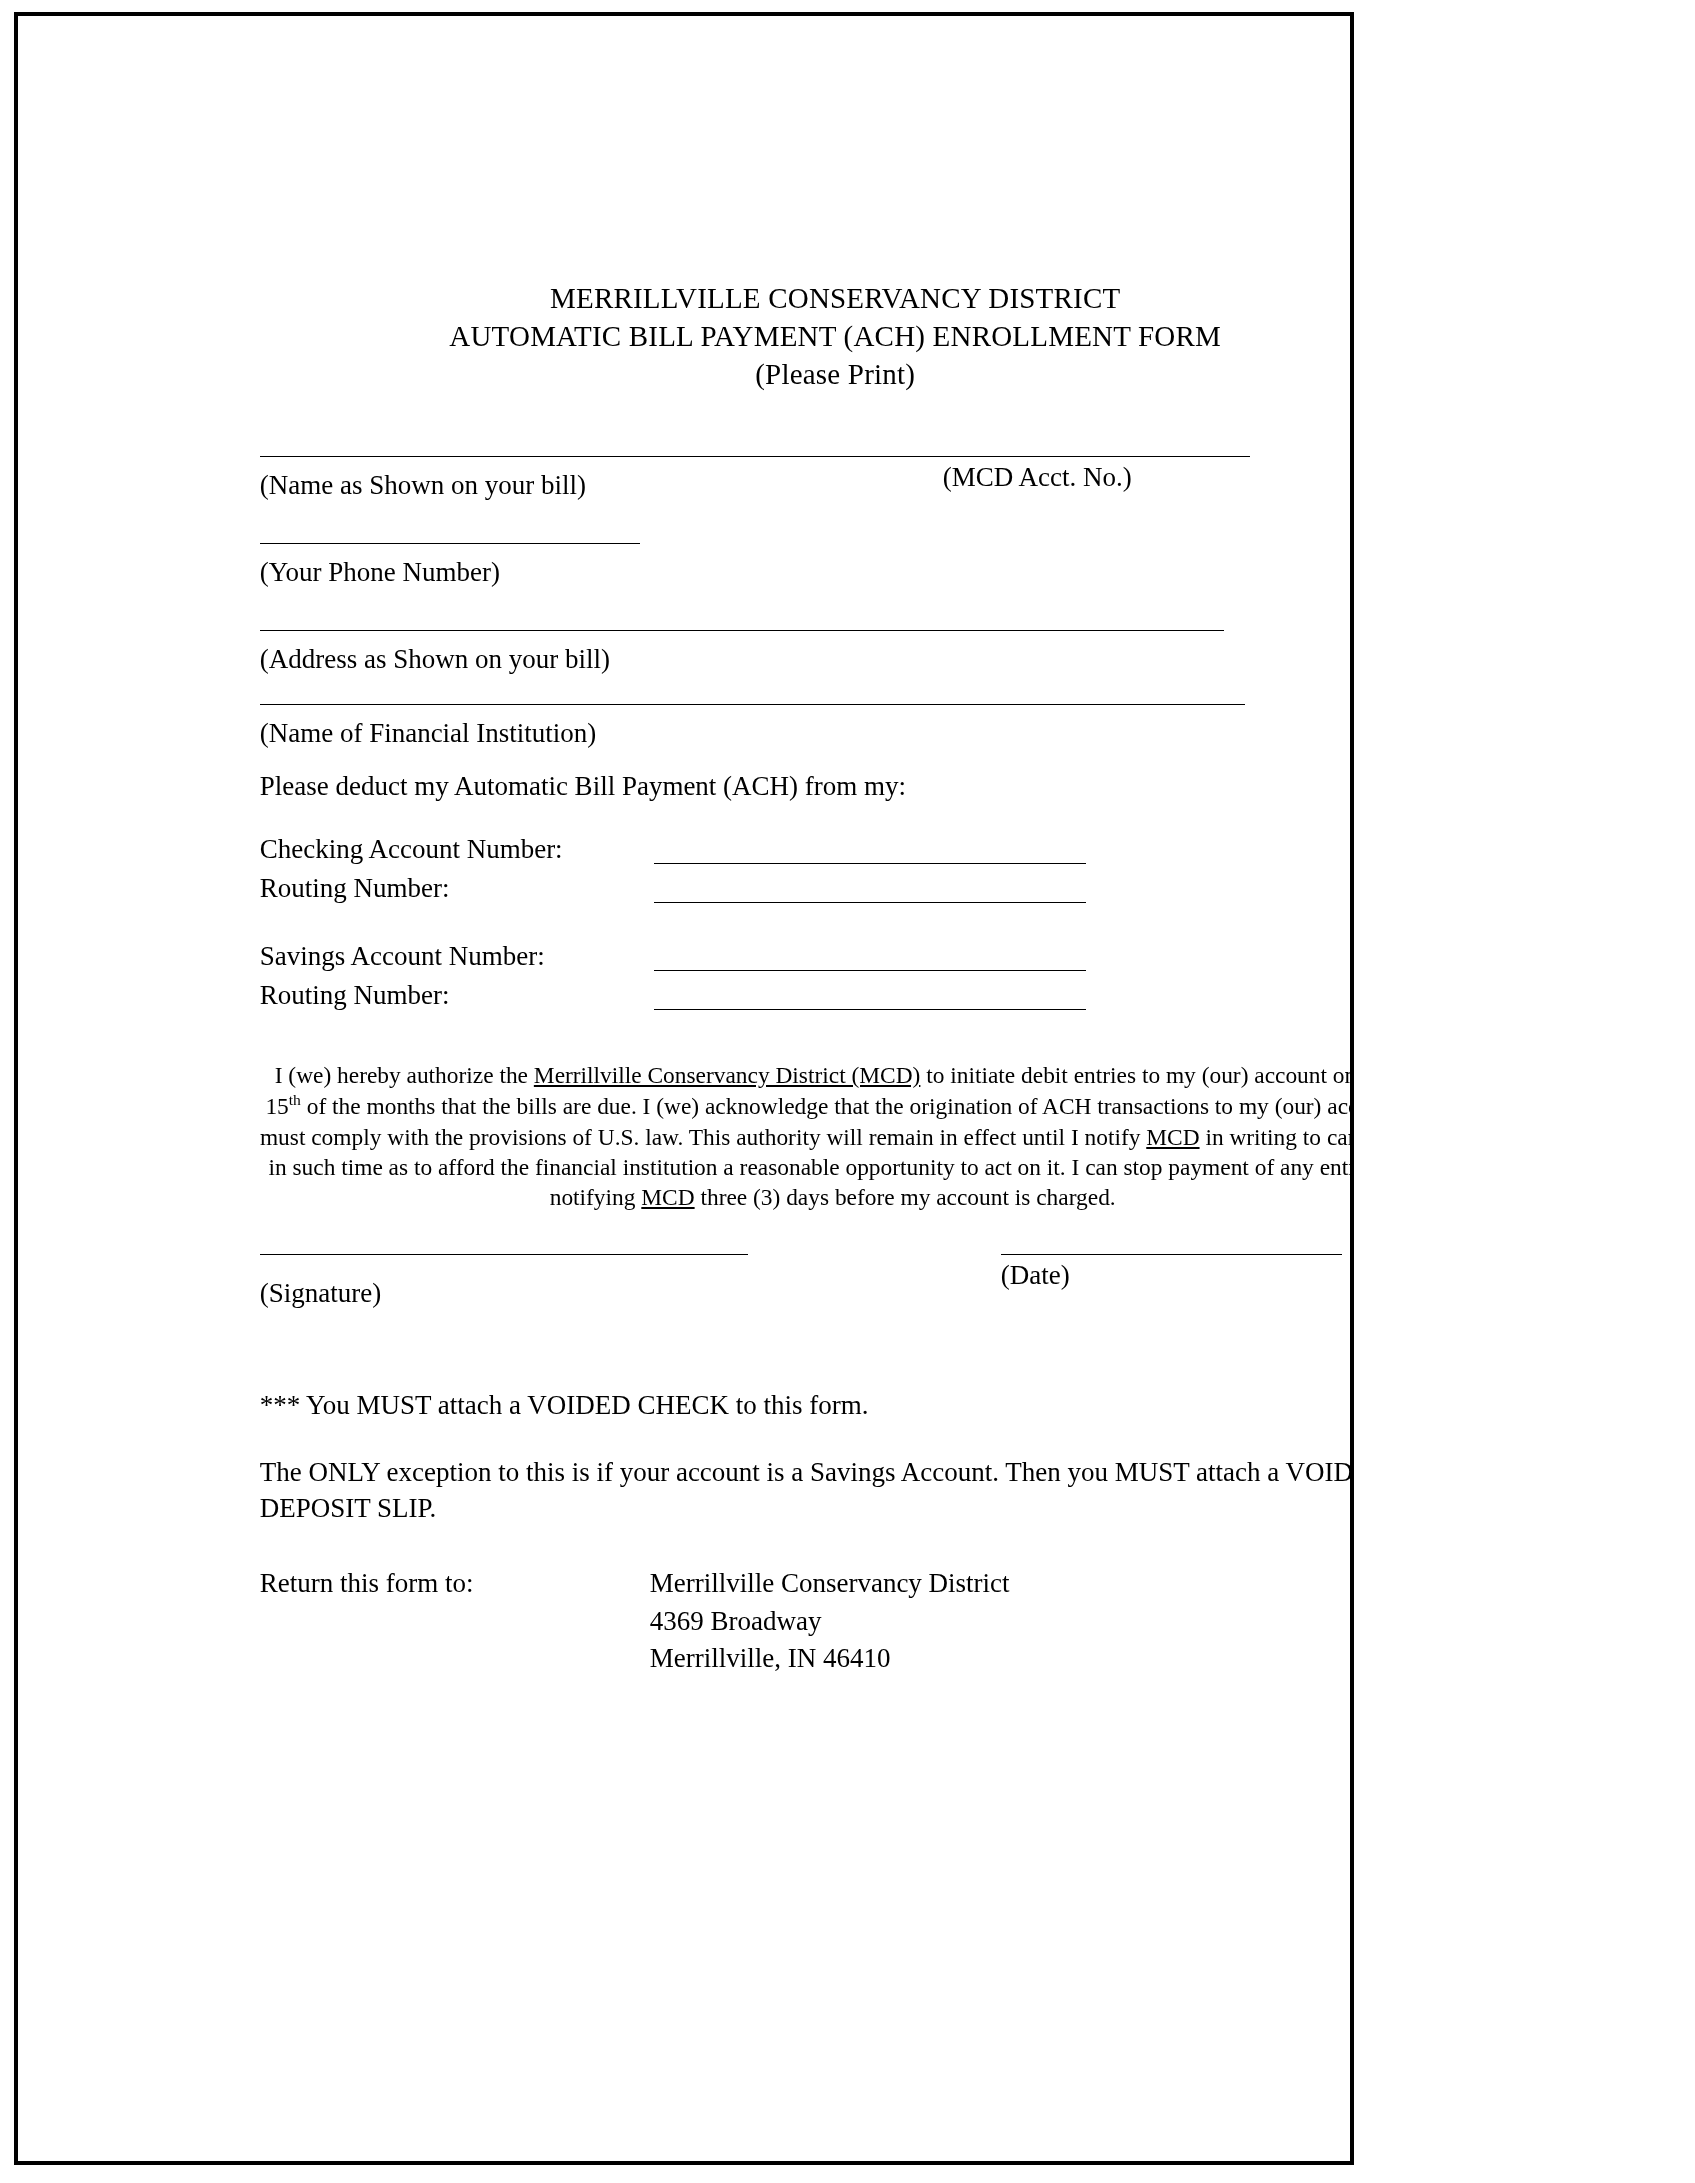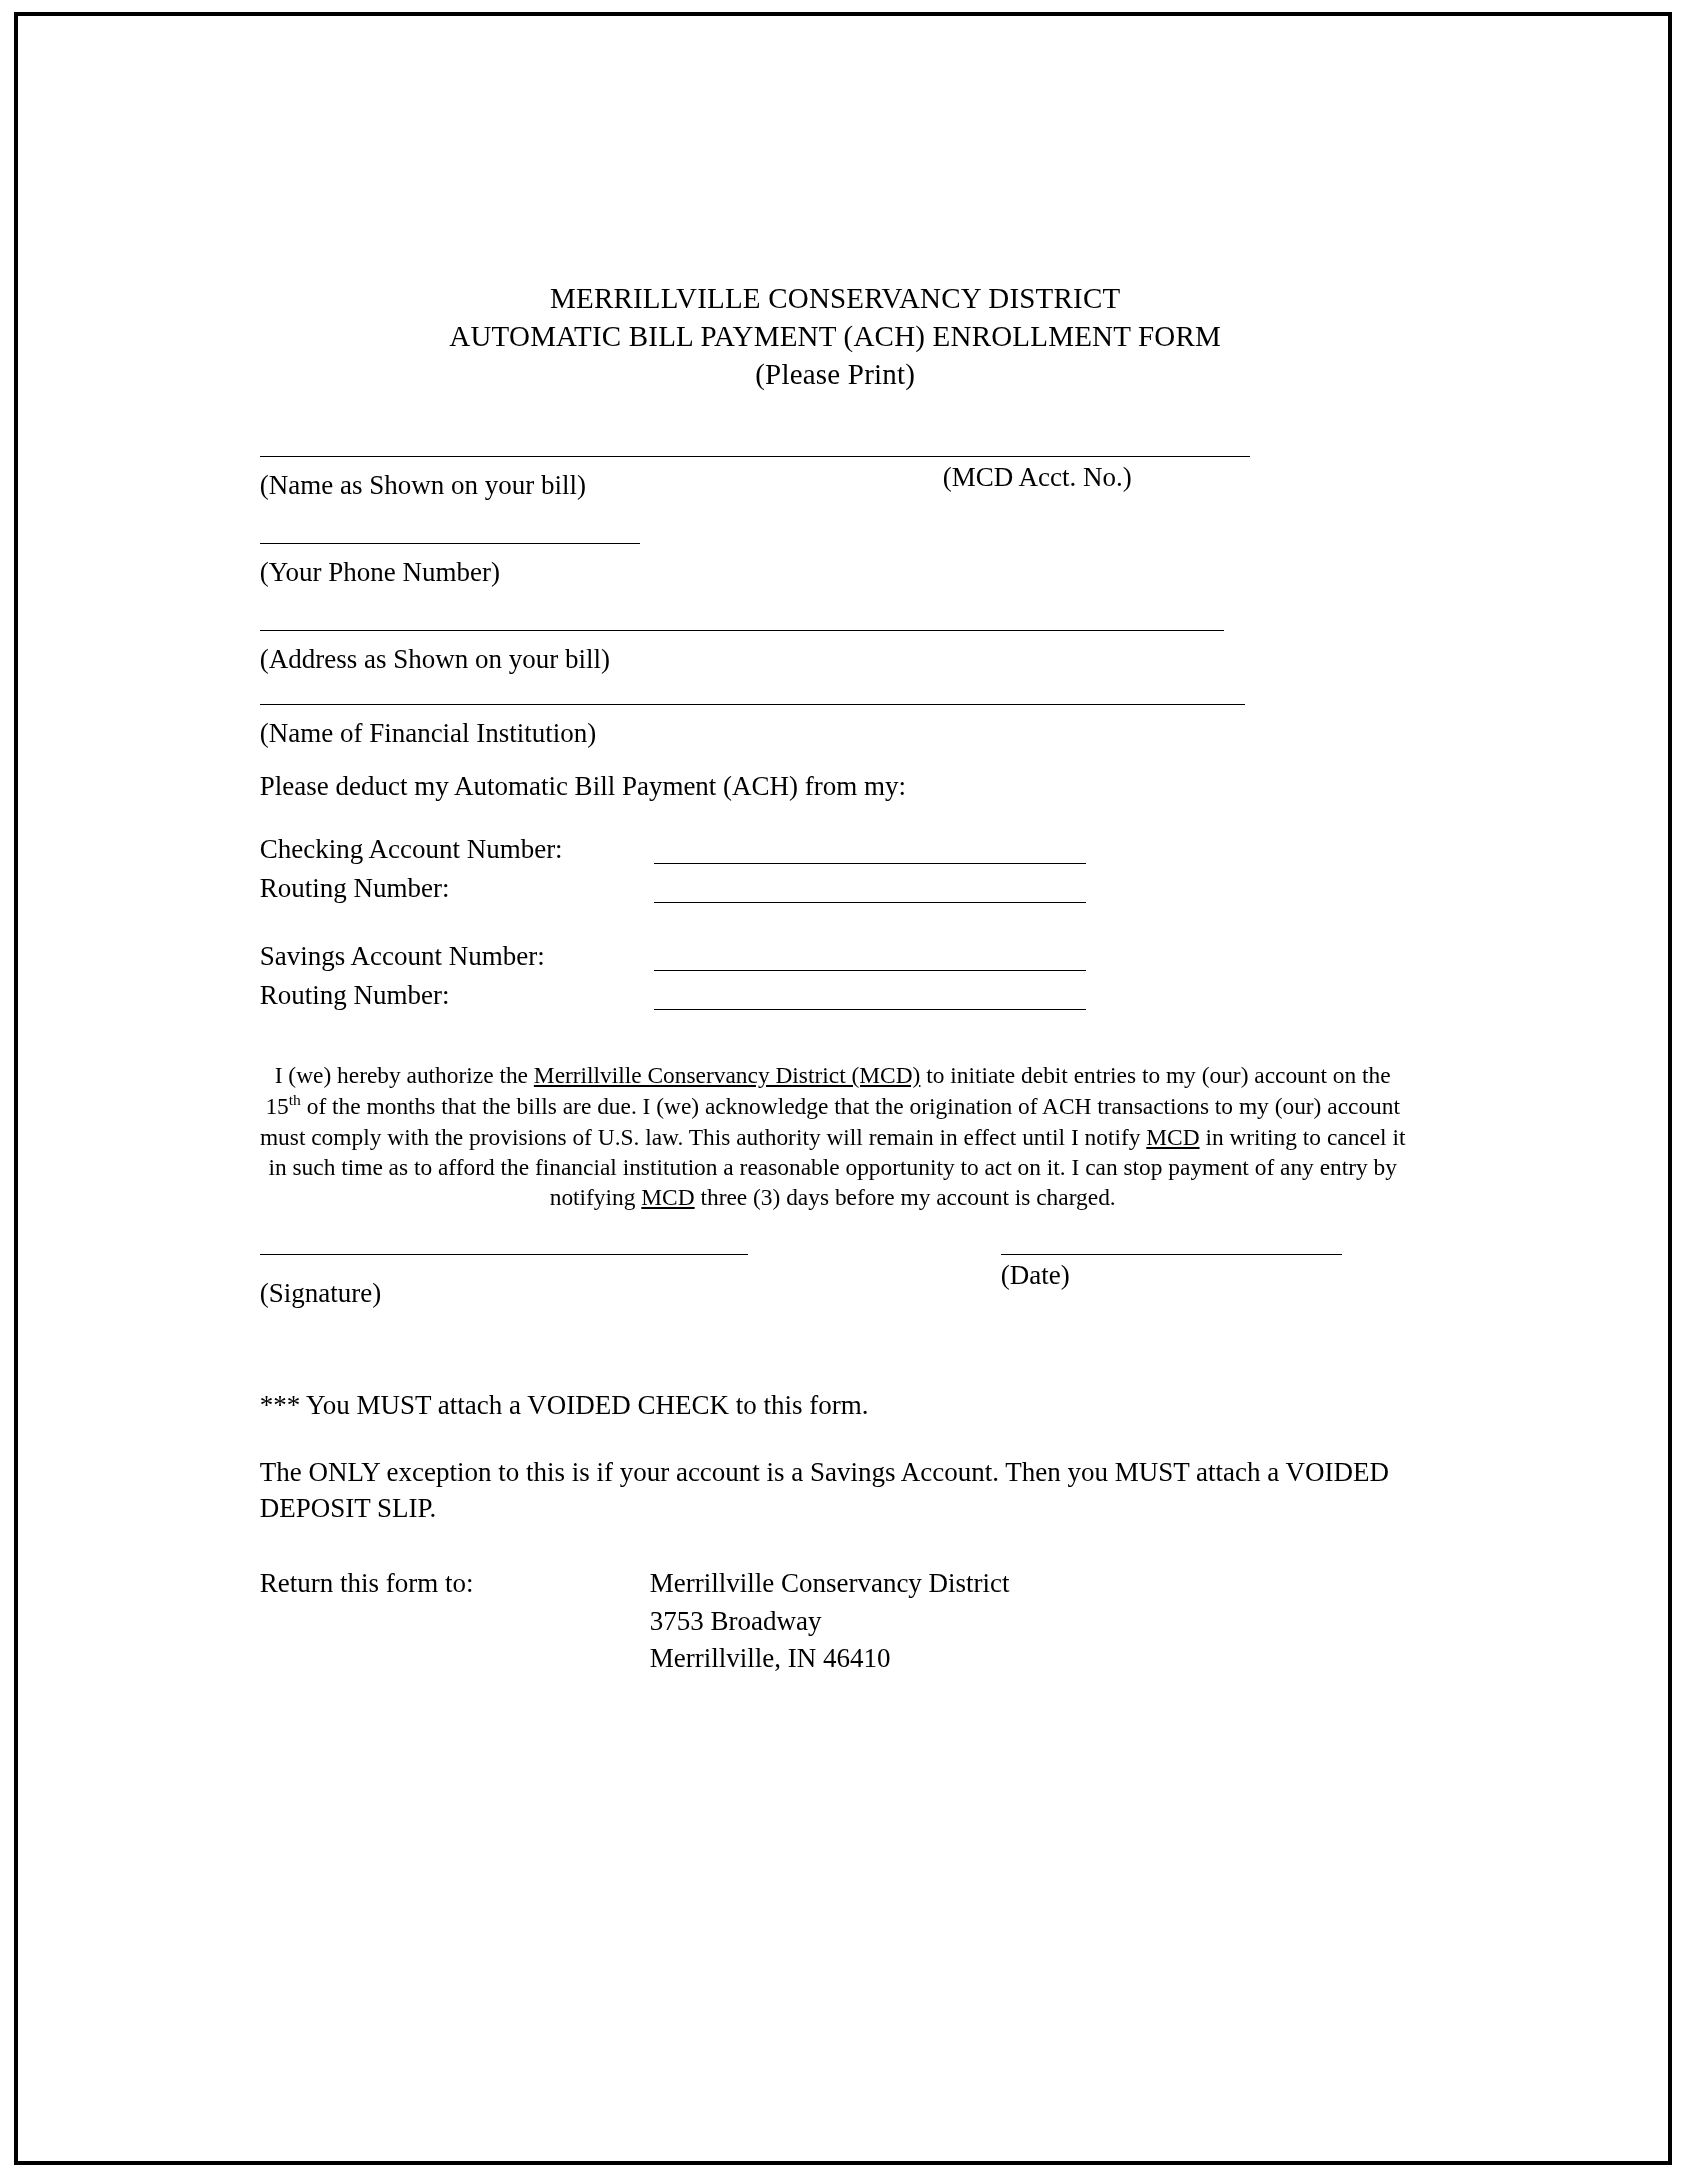--- a/index.html
+++ b/index.html
@@ -10,21 +10,21 @@
   body {
     width: 1696px;
     height: 2184px;
     font-family: "Liberation Serif", serif;
     color: #000000;
   }
   .page-frame {
     position: absolute;
     left: 13.7px;
     top: 11.7px;
-    width: 1658px;
+    width: 1340px;
     height: 2153px;
     border: 4.9px solid #000000;
     background: #ffffff;
     box-sizing: border-box;
   }
   .sheet {
     position: absolute;
     left: 0;
     top: 0;
     right: 0;
@@ -232,21 +232,21 @@
         <div class="sig-label-2">(Date)</div>
       </div>
 
       <div class="note note-1">*** You MUST attach a VOIDED CHECK to this form.</div>
       <div class="note note-2">The ONLY exception to this is if your account is a Savings Account.  Then you MUST attach a VOIDED DEPOSIT SLIP.</div>
 
       <div class="return-block">
         <span class="return-label">Return this form to:</span>
         <span class="return-addr">
           <div>Merrillville Conservancy District</div>
-          <div>3753 Broadway</div>
+          <div>4369 Broadway</div>
           <div>Merrillville, IN 46410</div>
         </span>
       </div>
 
     </div>
   </div>
 </div>
 
 
 </body></html>

